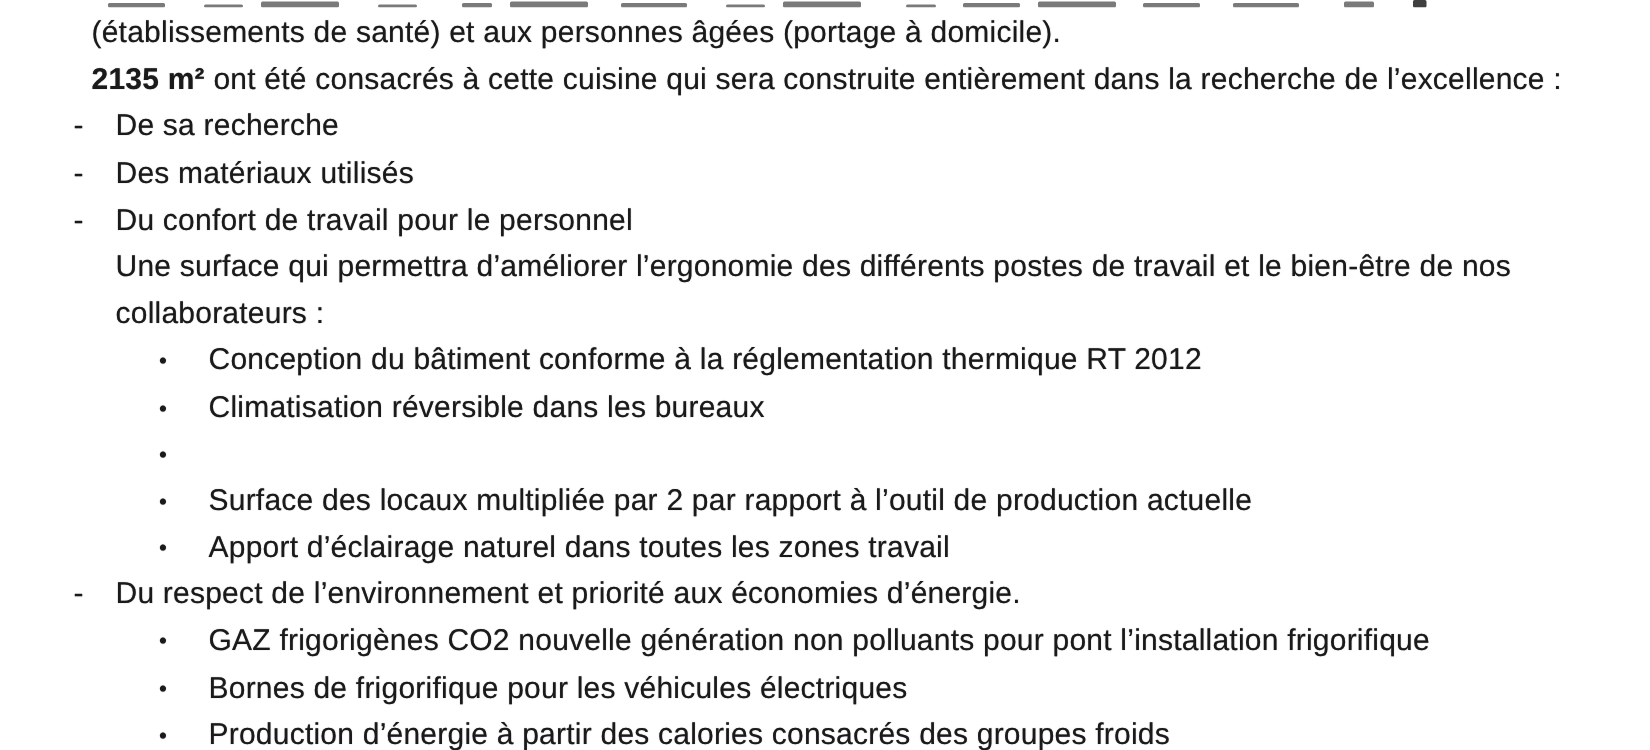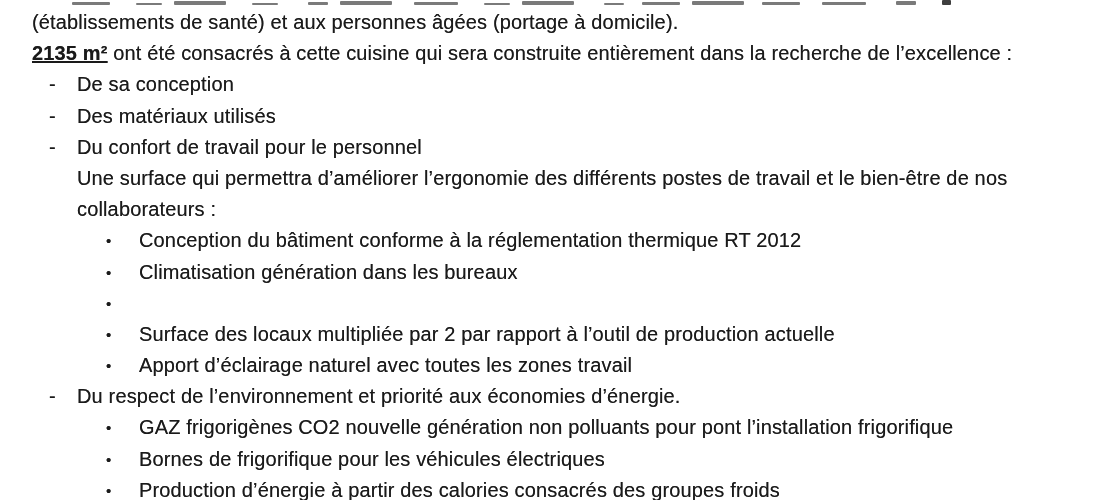--- a/index.html
+++ b/index.html
@@ -50,54 +50,54 @@
     letter-spacing: 0.15px;
     
     text-shadow: 0 0 0.6px rgba(25,25,25,0.65);
   }
   .row {
     position: relative;
     height: 31.2px;
     line-height: 31.2px;
     white-space: nowrap;
   }
-  .row.p        { padding-left: 32px; }
+  .row.p        { padding-left: 61px; }
   .row.p.ind1   { padding-left: 77px; }
   .row.dash     { padding-left: 77px; }
   .row.bullet   { padding-left: 139px; }
   .marker {
     position: absolute;
     top: 0;
   }
   .row.dash   > .marker { left: 49px; }
   .row.bullet > .marker { left: 106px; font-size: 15px; }
-  b { font-weight: 700; text-decoration: underline; }
+  b { font-weight: 700; }
 </style>
 </head>
 <body>
 
 <div class="page">
 
   <div class="clipped-line">
     <i></i><i></i><i></i><i></i><i></i><i></i><i></i><i></i>
     <i></i><i></i><i></i><i></i><i></i><i></i><i></i><i></i>
   </div>
 
   <div class="doc">
       <div class="row p"><span>(établissements de santé) et aux personnes âgées (portage à domicile).</span></div>
       <div class="row p"><b>2135 m²</b><span> ont été consacrés à cette cuisine qui sera construite entièrement dans la recherche de l’excellence :</span></div>
-      <div class="row dash"><span class="marker">-</span><span>De sa conception</span></div>
+      <div class="row dash"><span class="marker">-</span><span>De sa recherche</span></div>
       <div class="row dash"><span class="marker">-</span><span>Des matériaux utilisés</span></div>
       <div class="row dash"><span class="marker">-</span><span>Du confort de travail pour le personnel</span></div>
       <div class="row p ind1"><span>Une surface qui permettra d’améliorer l’ergonomie des différents postes de travail et le bien-être de nos</span></div>
       <div class="row p ind1"><span>collaborateurs :</span></div>
       <div class="row bullet"><span class="marker">•</span><span>Conception du bâtiment conforme à la réglementation thermique RT 2012</span></div>
-      <div class="row bullet"><span class="marker">•</span><span>Climatisation génération dans les bureaux</span></div>
+      <div class="row bullet"><span class="marker">•</span><span>Climatisation réversible dans les bureaux</span></div>
       <div class="row bullet"><span class="marker">•</span></div>
       <div class="row bullet"><span class="marker">•</span><span>Surface des locaux multipliée par 2 par rapport à l’outil de production actuelle</span></div>
-      <div class="row bullet"><span class="marker">•</span><span>Apport d’éclairage naturel avec toutes les zones travail</span></div>
+      <div class="row bullet"><span class="marker">•</span><span>Apport d’éclairage naturel dans toutes les zones travail</span></div>
       <div class="row dash"><span class="marker">-</span><span>Du respect de l’environnement et priorité aux économies d’énergie.</span></div>
       <div class="row bullet"><span class="marker">•</span><span>GAZ frigorigènes CO2 nouvelle génération non polluants pour pont l’installation frigorifique</span></div>
       <div class="row bullet"><span class="marker">•</span><span>Bornes de frigorifique pour les véhicules électriques</span></div>
       <div class="row bullet"><span class="marker">•</span><span>Production d’énergie à partir des calories consacrés des groupes froids</span></div>
     </div>
 
 </div>
 
 </body></html>

